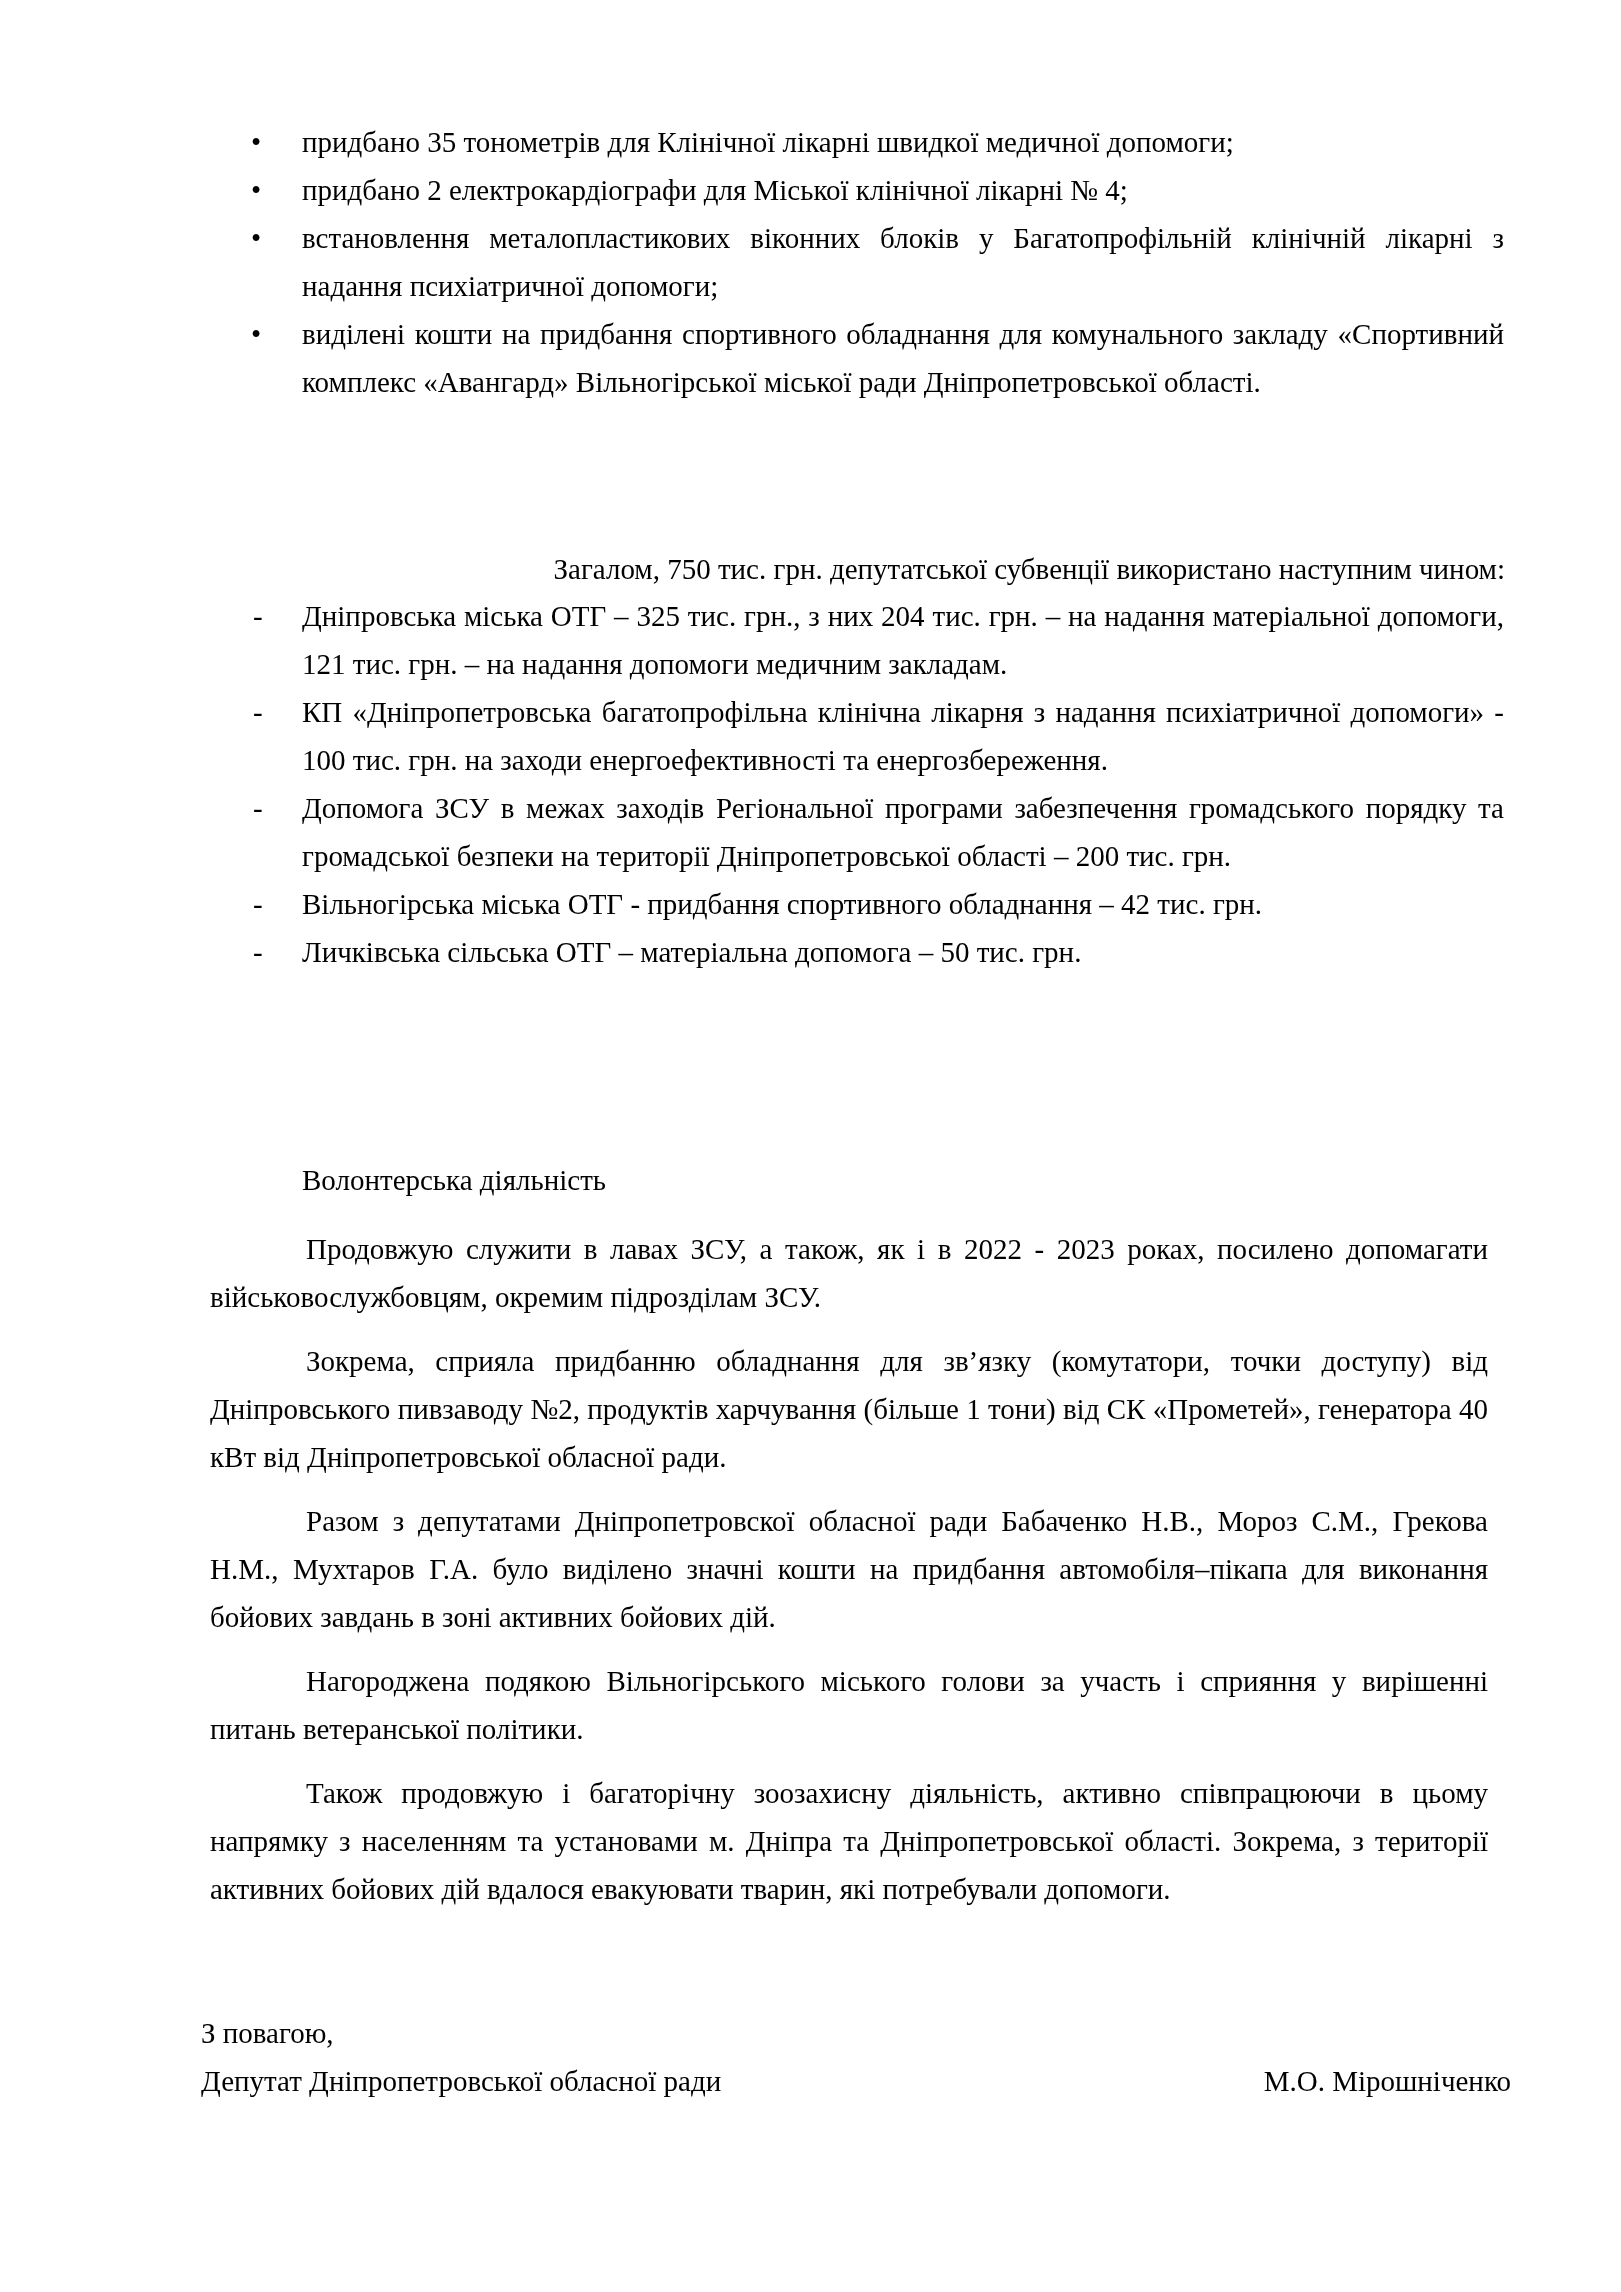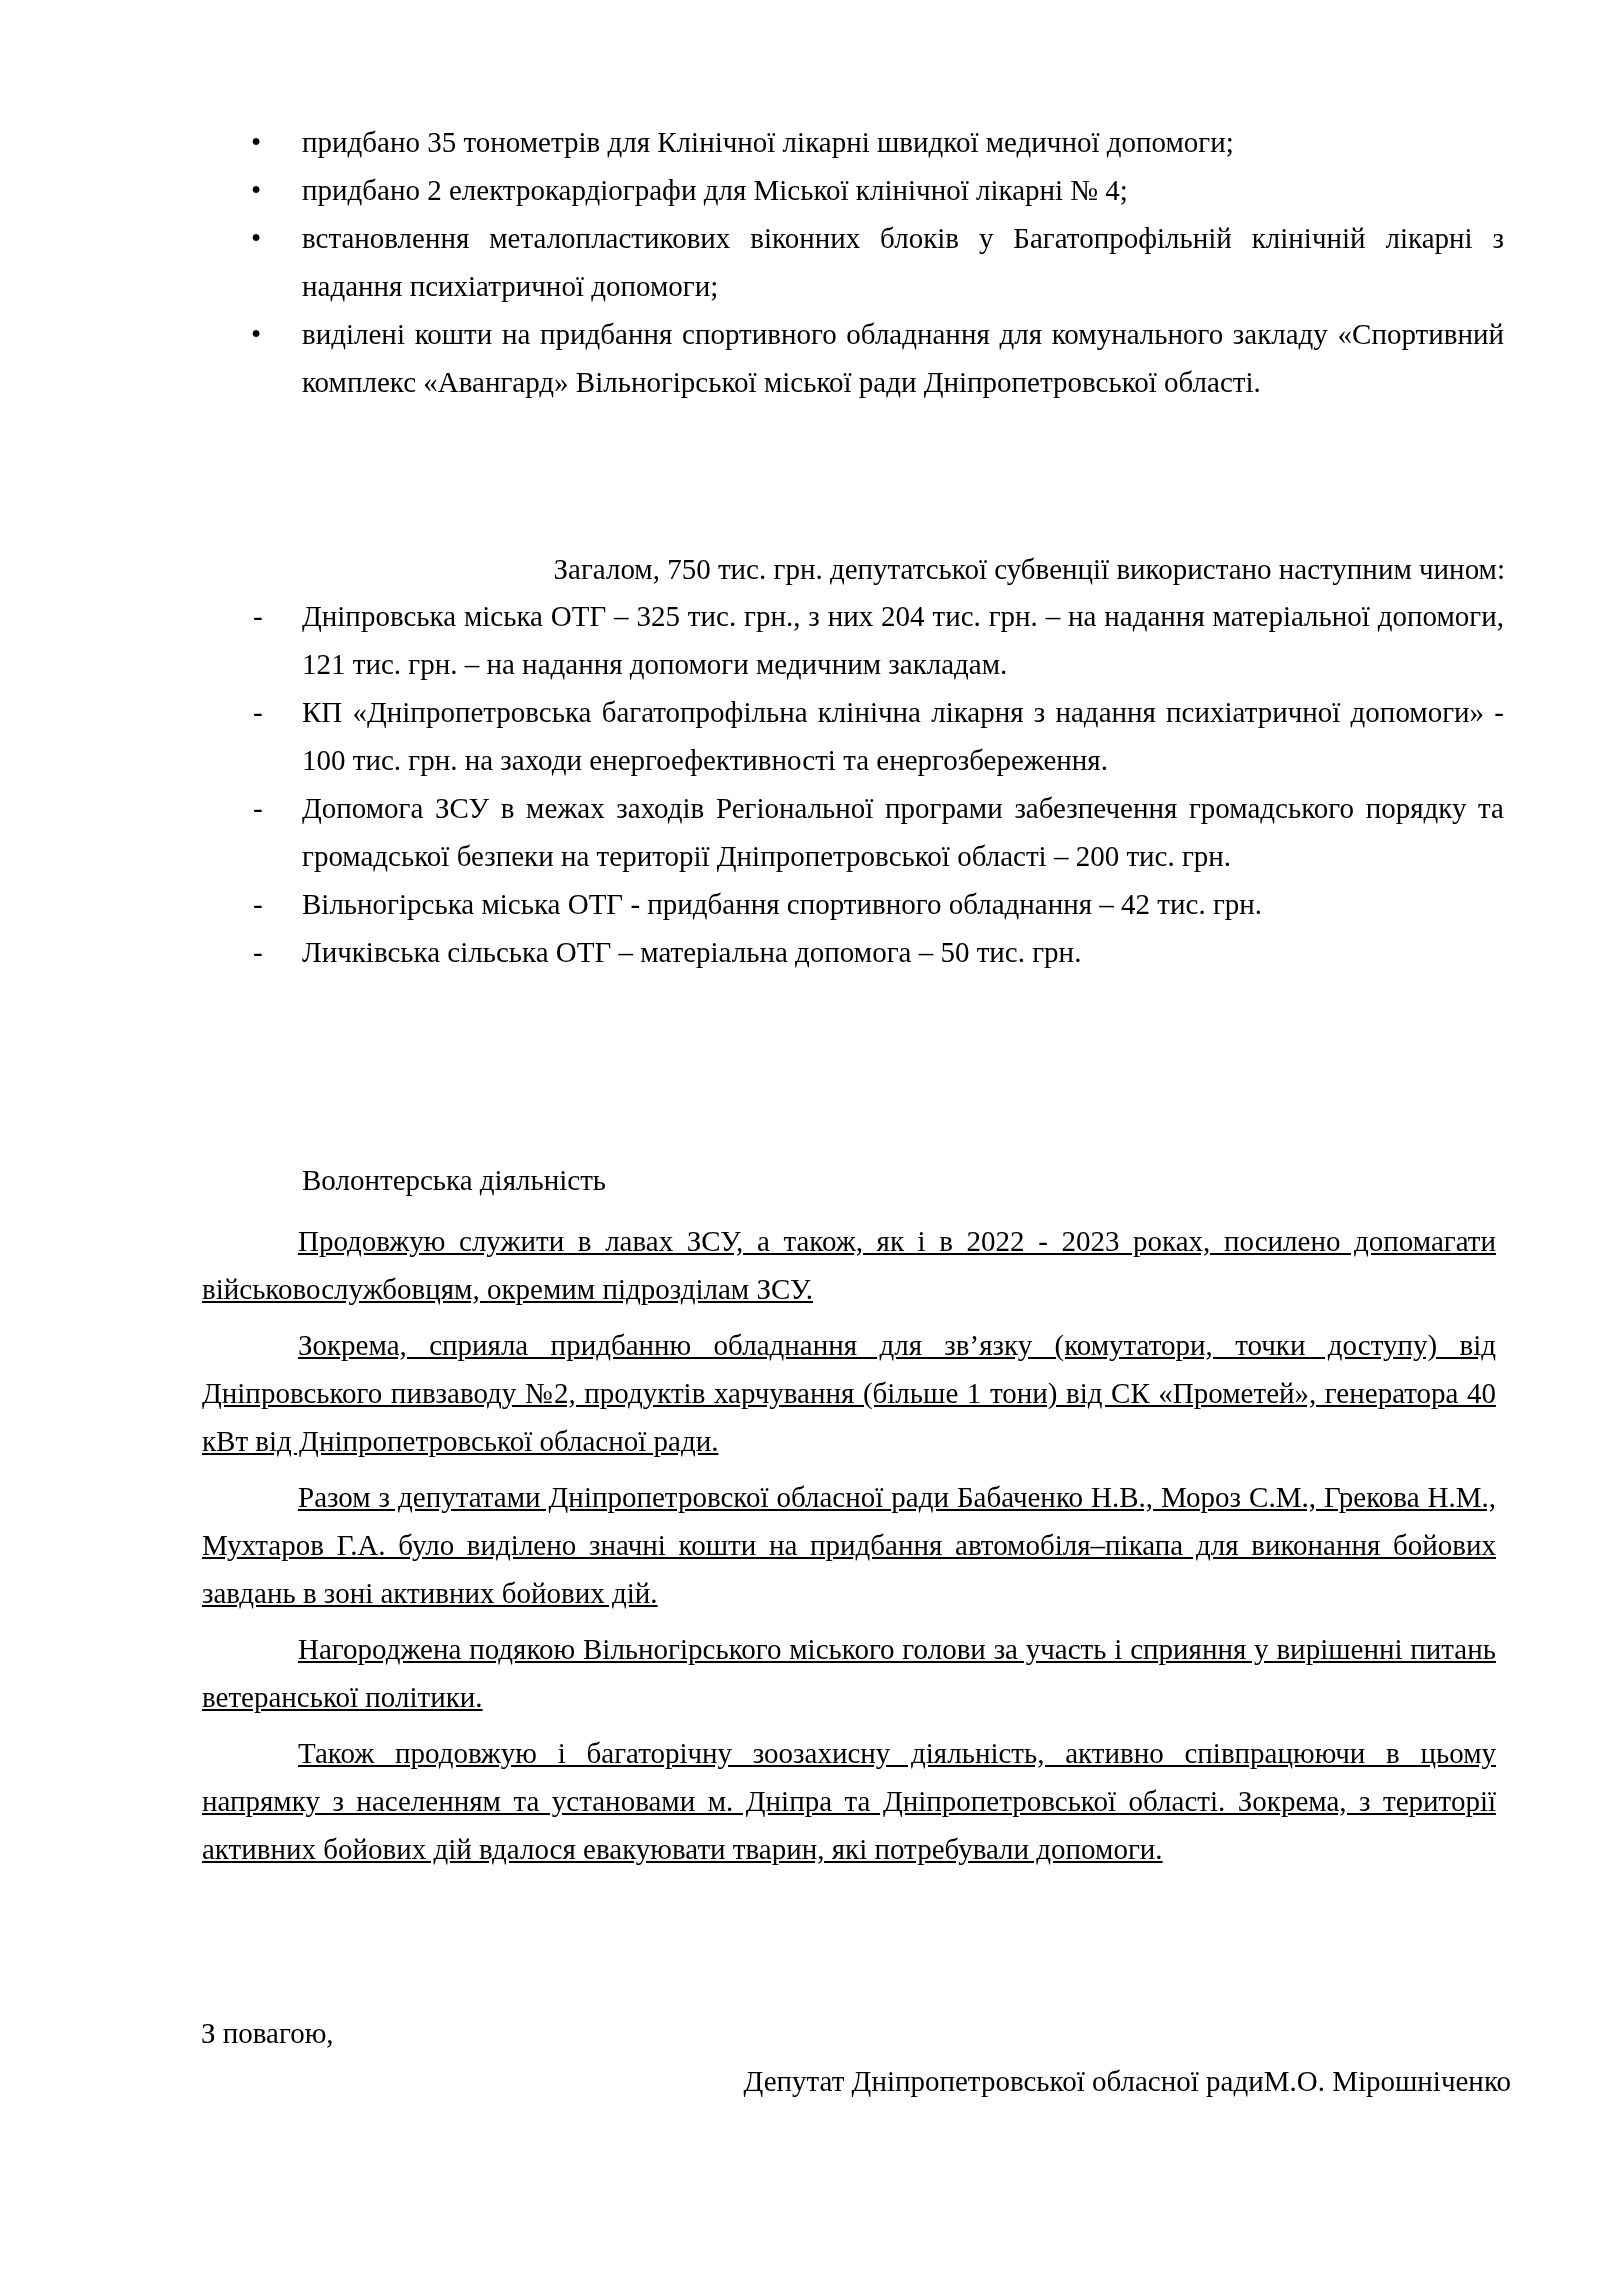--- a/index.html
+++ b/index.html
@@ -11,23 +11,23 @@
   }
   .bullets { position: absolute; left: 0; top: 118px; width: 1310px; margin: 0; padding: 0; list-style: none; }
   .bullets li { position: relative; padding-left: 108px; text-align: justify; text-align-last: left; }
   .bullets li .bul { position: absolute; left: 57px; top: 0; }
   .summary { position: absolute; left: 59px; top: 545px; width: 1252px; white-space: nowrap; text-align: right; }
   .dashes { position: absolute; left: 0; top: 592px; width: 1310px; margin: 0; padding: 0; list-style: none; }
   .dashes li { position: relative; padding-left: 108px; text-align: justify; text-align-last: left; }
   .dashes li .dash { position: absolute; left: 59px; top: 0; }
   .heading { position: absolute; left: 108px; top: 1156px; font-weight: normal; }
   .paras { position: absolute; left: 0; top: 1209px; width: 1310px; }
-  .paras p { margin: 8px; text-indent: 96px; text-align: justify; text-align-last: left; text-decoration: underline; }
+  .paras p { margin: 16px; text-indent: 96px; text-align: justify; text-align-last: left; }
   .sign { position: absolute; left: 0; top: 2009px; width: 1310px; margin-left: 7px; }
-  .sign .row { display: flex; justify-content: flex-end; }
+  .sign .row { display: flex; justify-content: space-between; }
 </style>
 </head>
 <body>
 
 <div class="page">
 
   <ul class="bullets">
     <li><span class="bul">•</span><span>придбано 35 тонометрів для Клінічної лікарні швидкої медичної допомоги;</span></li>
     <li><span class="bul">•</span><span>придбано 2 електрокардіографи для Міської клінічної лікарні № 4;</span></li>
     <li><span class="bul">•</span><span>встановлення металопластикових віконних блоків у Багатопрофільній клінічній лікарні з надання психіатричної допомоги;</span></li>

